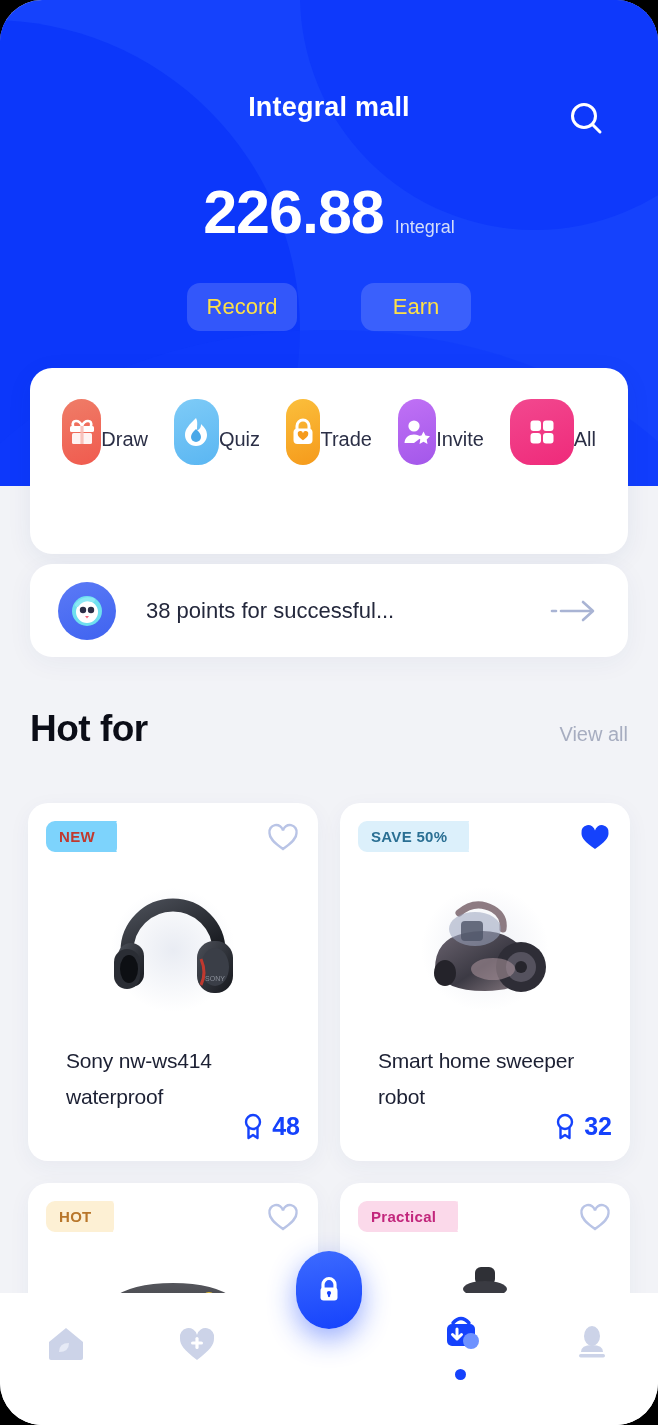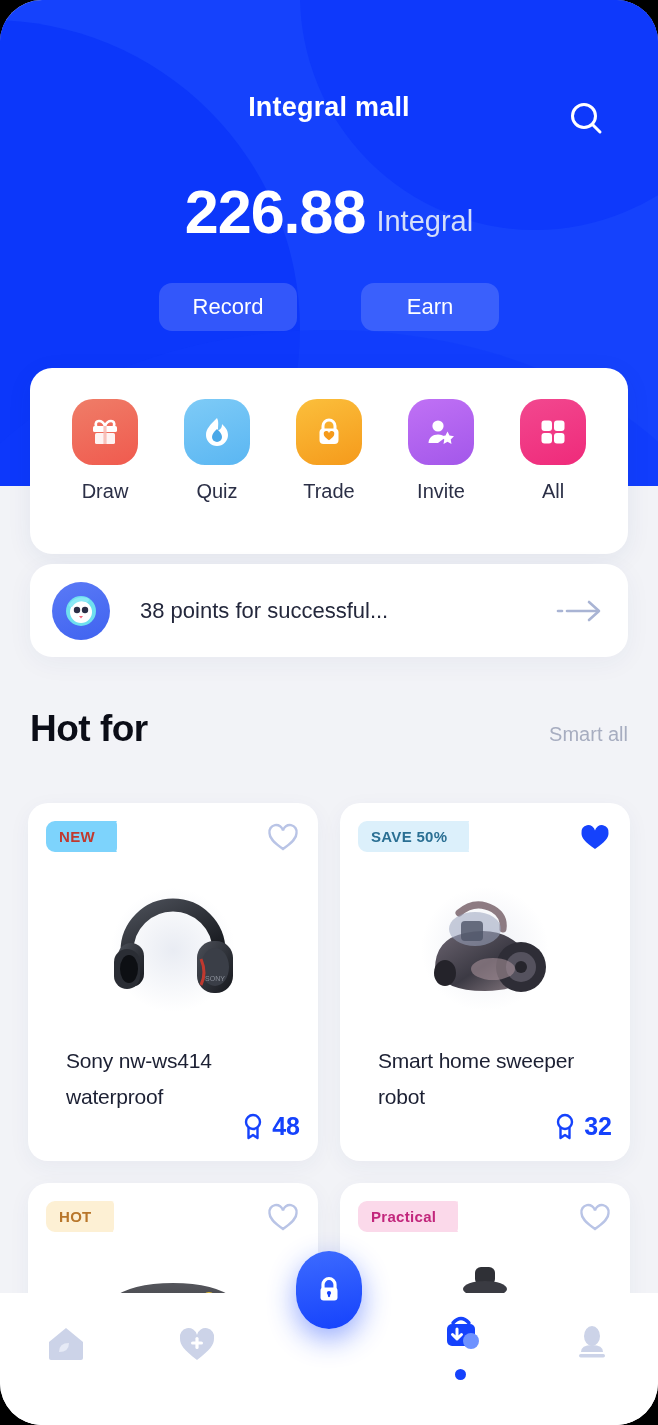--- a/index.html
+++ b/index.html
@@ -46,62 +46,62 @@
   .search-btn {
     position:absolute; right:48px; top:96px;
     width:46px; height:46px; display:flex; align-items:center; justify-content:center;
   }
 
   .balance-row {
     position:absolute; left:0; top:182px; width:658px;
     display:flex; align-items:flex-end; justify-content:center; gap:11px;
   }
   .balance-num { color:#fff; font-size:61px; font-weight:bold; line-height:1; letter-spacing:-1px; }
-  .balance-unit { color:#d4def9; font-size:29px; line-height:1; padding-bottom:7px; }
+  .balance-unit { color:#d4def9; font-size:18px; line-height:1; padding-bottom:7px; }
 
   .hero-actions {
     position:absolute; left:0; top:283px; width:658px;
     display:flex; justify-content:center; gap:64px;
   }
   .pill {
-    width:138px; height:48px; border-radius:13px;
+    width:110px; height:48px; border-radius:13px;
     display:flex; align-items:center; justify-content:center;
-    color:#ffffff; font-size:22px;
+    color:#fde047; font-size:22px;
     background:rgba(255,255,255,.16);
     border:none; cursor:pointer; font-family:inherit;
   }
 
   
   .quick-card {
     position:absolute; left:30px; top:368px; width:598px; height:186px;
     background:#fff; border-radius:22px;
     box-shadow:0 6px 26px rgba(30,50,120,.07);
   }
   .quick-grid {
     display:flex; justify-content:space-between;
     padding:31px 32px 0 32px;
   }
-  .quick-item { width:86px; display:flex; flex-direction:column; align-items:center; cursor:pointer; }
+  .quick-item { width:86px; display:flex; flex-direction:row; align-items:center; cursor:pointer; }
   .q-ico {
     width:66px; height:66px; border-radius:21px;
     display:flex; align-items:center; justify-content:center;
     position:relative;
   }
   .q-ico::after{
     content:""; position:absolute; left:7px; right:7px; bottom:-7px; height:18px;
     border-radius:50%; filter:blur(7px); opacity:.45; z-index:-1;
     background:inherit;
   }
   .q-label { margin-top:15px; font-size:20px; color:#2b2f46; }
 
   
   .banner {
     position:absolute; left:30px; top:564px; width:598px; height:93px;
     background:#fff; border-radius:22px;
-    display:flex; align-items:center; padding:0 22px;
+    display:flex; align-items:center; padding:0 28px;
     box-shadow:0 6px 26px rgba(30,50,120,.05);
     cursor:pointer;
   }
   .banner-ava {
     width:58px; height:58px; border-radius:50%;
     background:linear-gradient(160deg,#5b7af6,#3f63f0);
     display:flex; align-items:center; justify-content:center; flex:0 0 auto;
   }
   .banner-text { flex:1; margin-left:30px; font-size:22px; color:#24283c; }
   .banner-arrow { display:flex; align-items:center; gap:3px; }
@@ -273,21 +273,21 @@
       <svg width="50" height="26" viewBox="0 0 50 26">
         <line x1="2" y1="13" x2="6" y2="13" stroke="#a9b4d4" stroke-width="2.6" stroke-linecap="round"></line>
         <line x1="11" y1="13" x2="42" y2="13" stroke="#a9b4d4" stroke-width="2.6" stroke-linecap="round"></line>
         <polyline points="33,4 43,13 33,22" fill="none" stroke="#a9b4d4" stroke-width="2.6" stroke-linecap="round" stroke-linejoin="round"></polyline>
       </svg>
     </div>
   </div>
 
   <div class="sec-head">
     <div class="sec-title">Hot for</div>
-    <div class="sec-more">Smart all</div>
+    <div class="sec-more">View all</div>
   </div>
 
   <div class="grid" id="product-grid">
       <div class="card">
         <div class="card-top">
           <div class="badge" style="background:#7dd3fc;color:#c0392f">NEW</div>
           <div class="fav">
             <svg width="34" height="34" viewBox="0 0 34 34">
               <path d="M17 28 C7 21 3.5 17 3.5 12.2 A6.6 6.6 0 0 1 17 9.6 A6.6 6.6 0 0 1 30.5 12.2 C30.5 17 27 21 17 28z" fill="none" stroke="#b9c4e6" stroke-width="2.4"></path>
             </svg>

